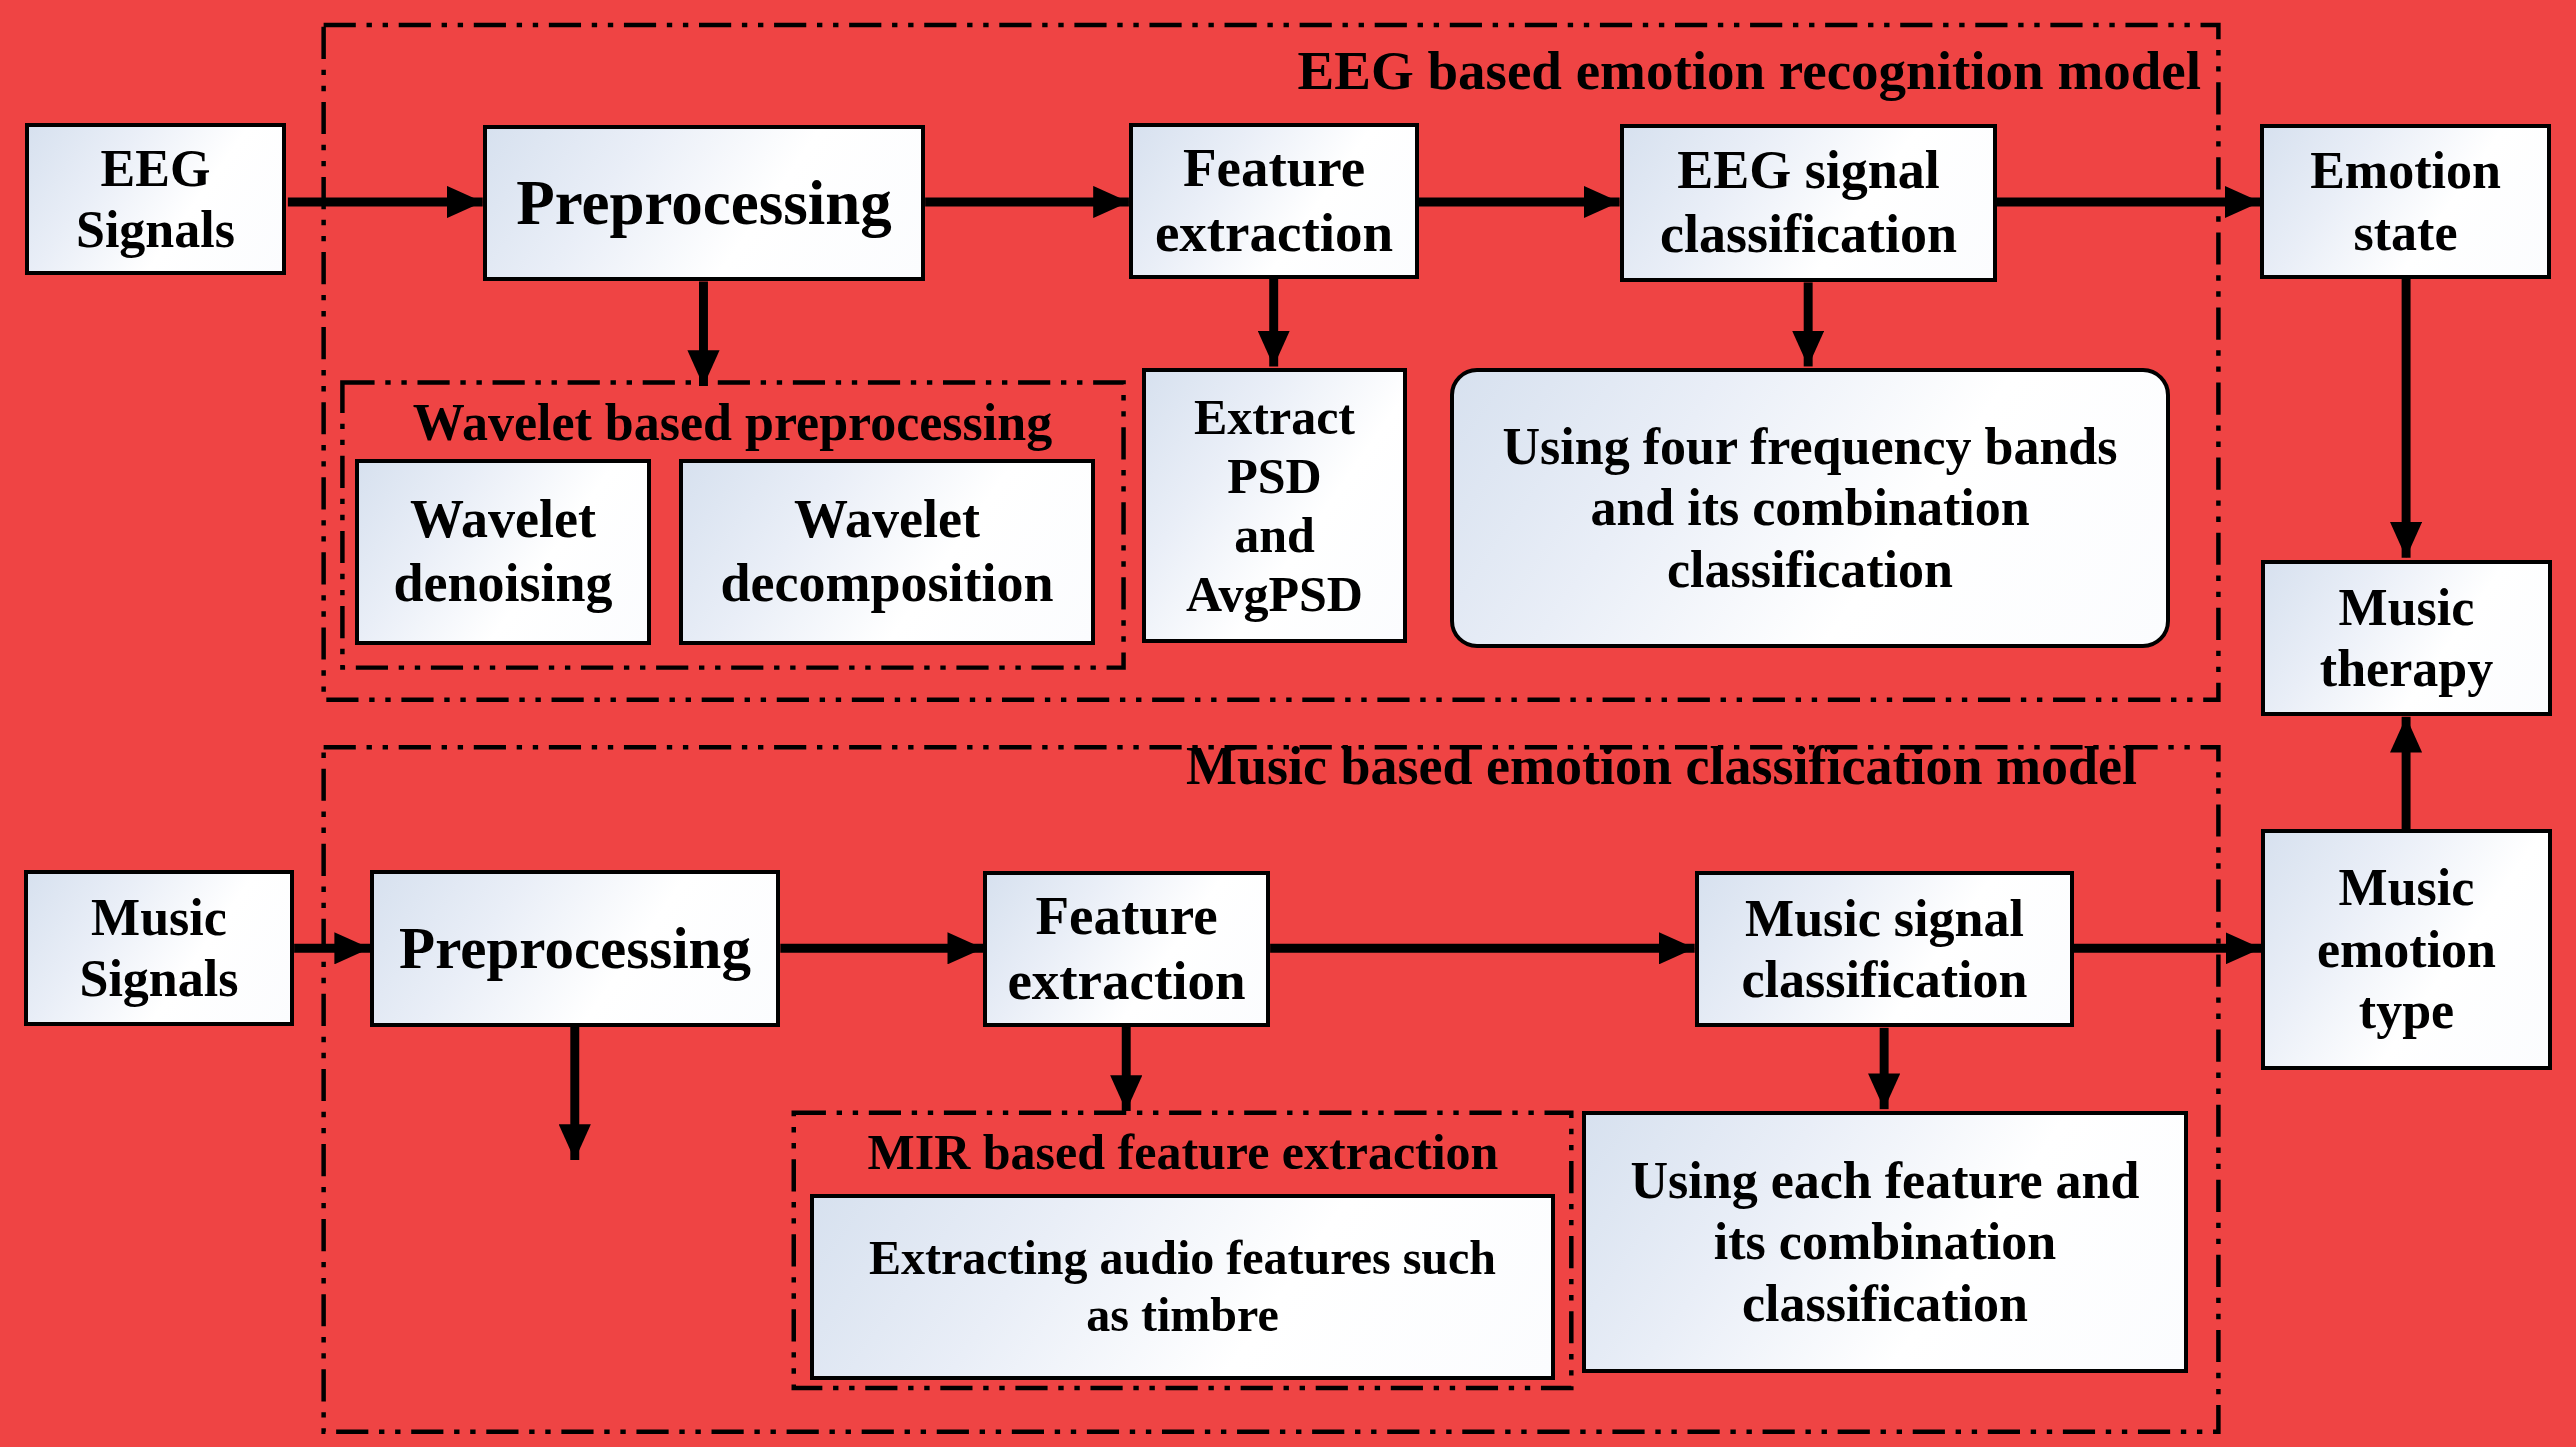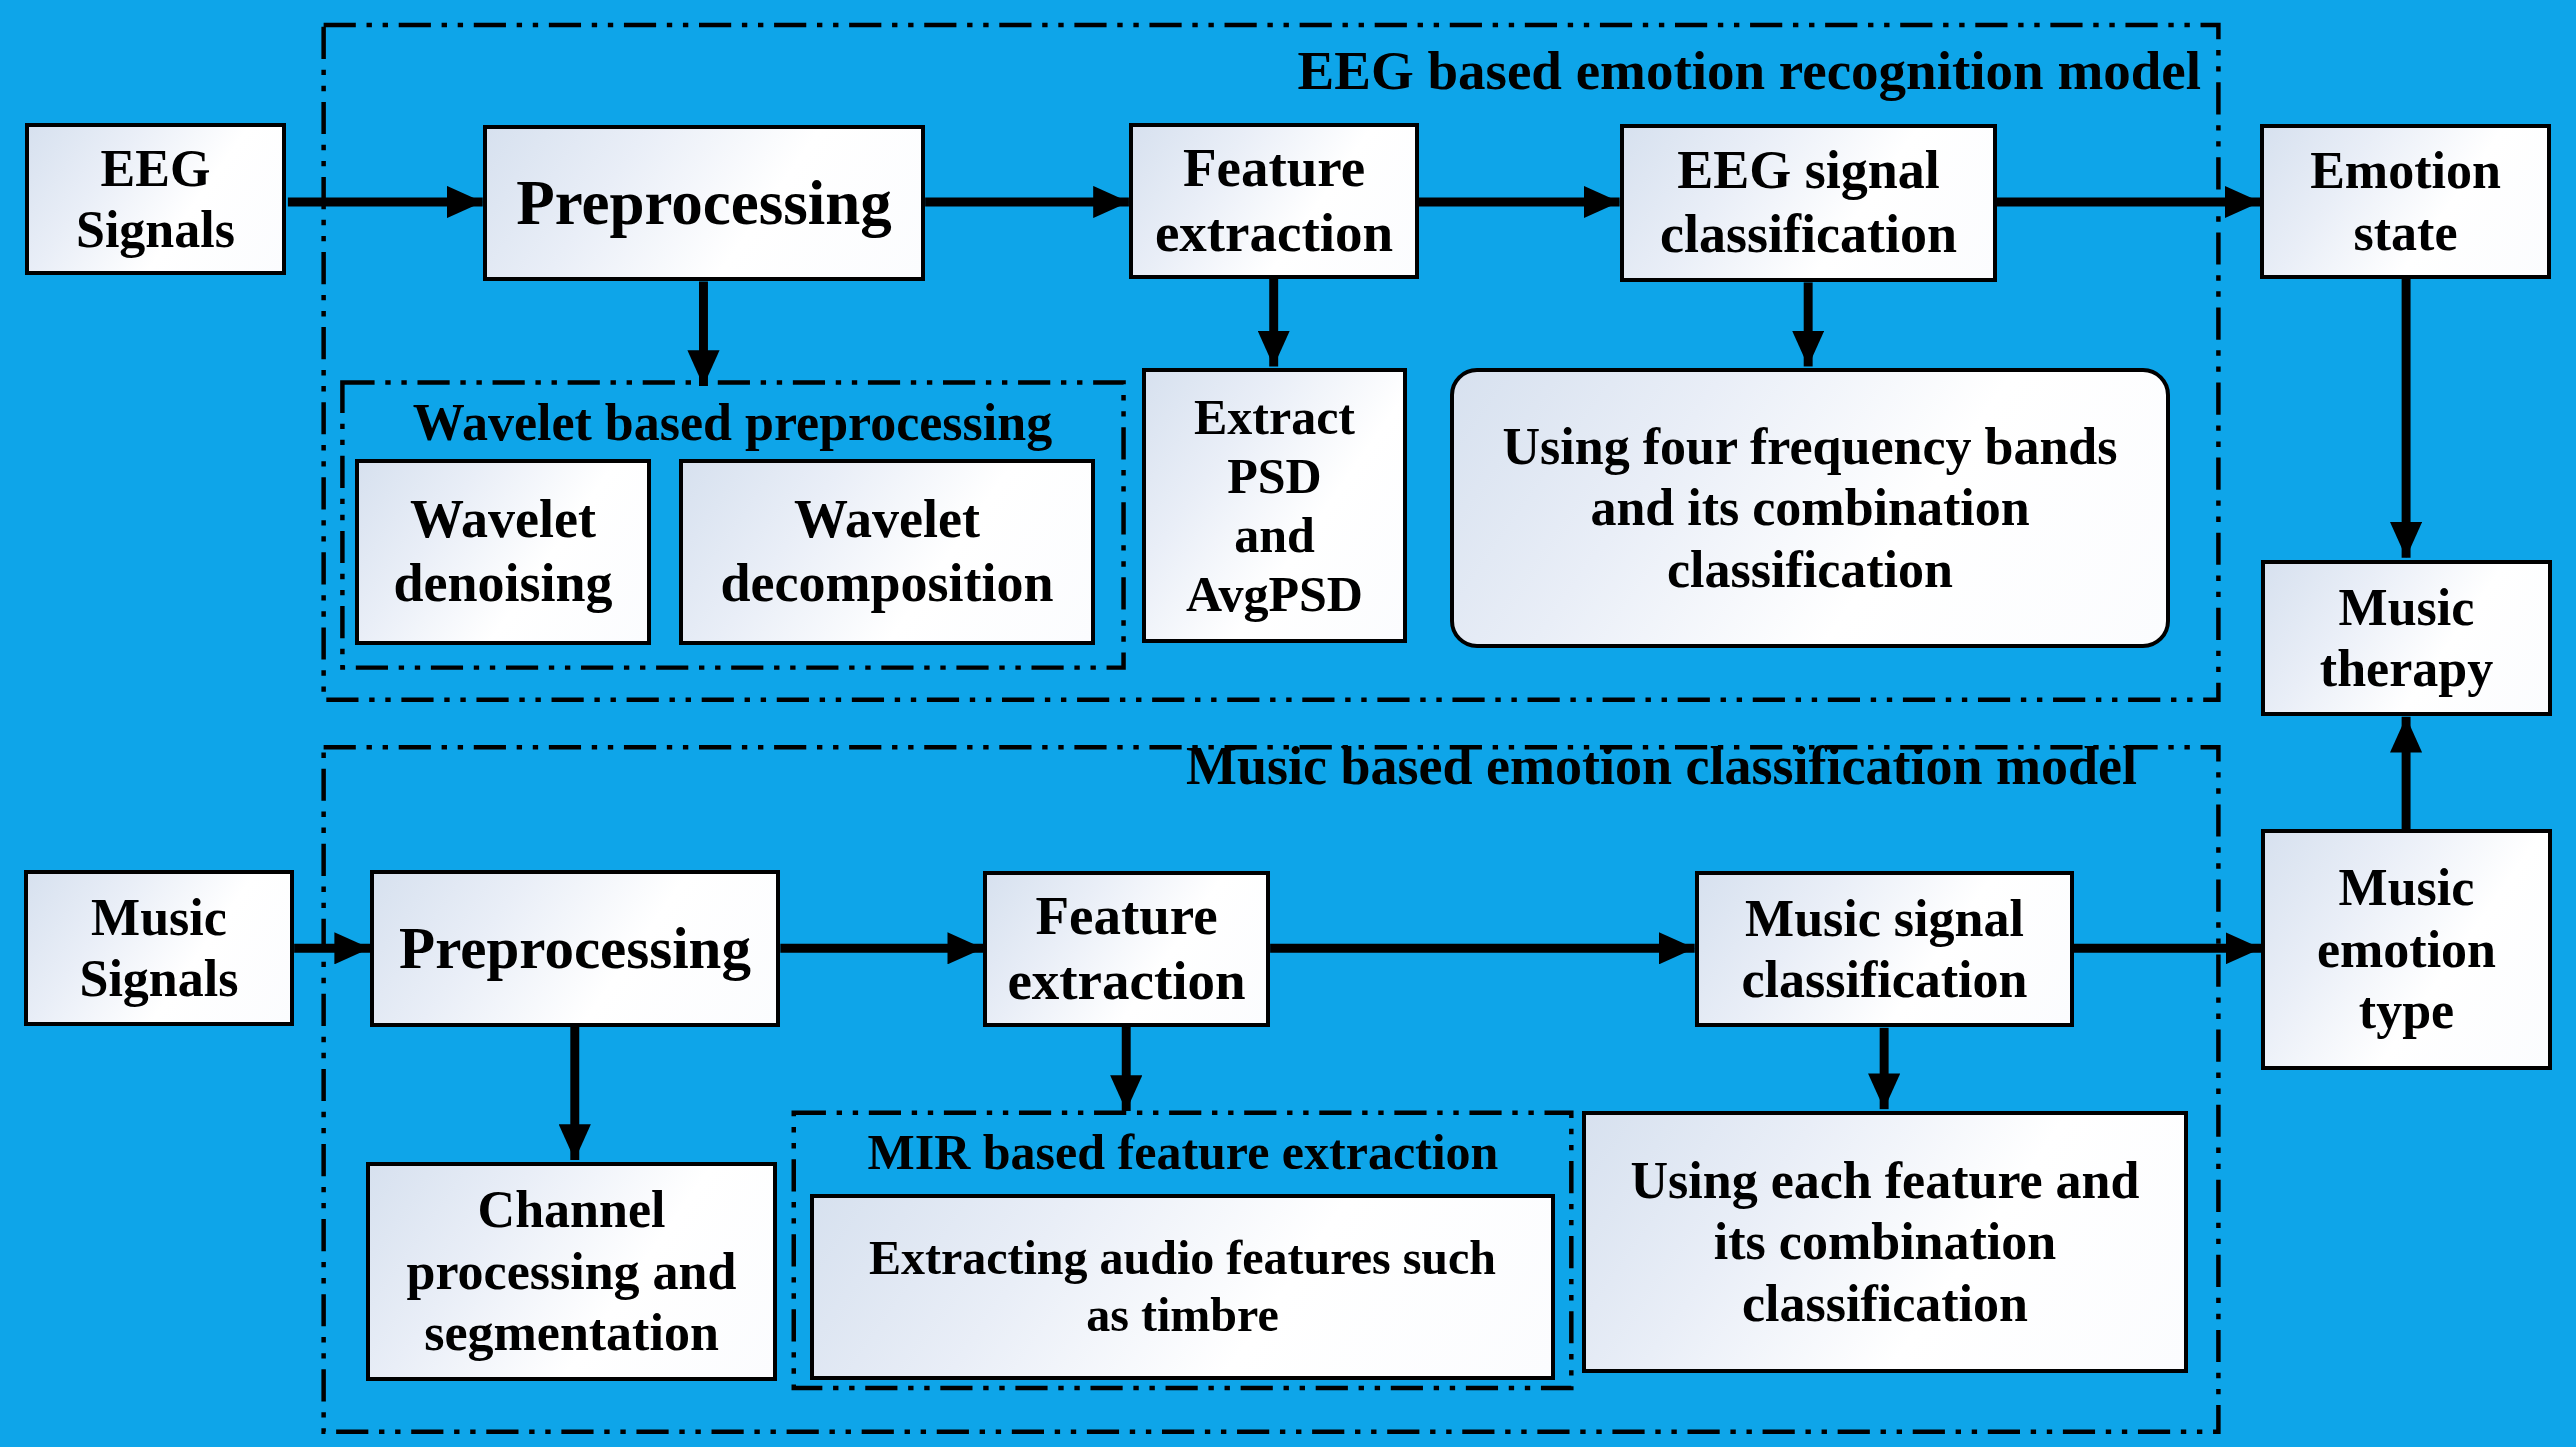--- a/index.html
+++ b/index.html
@@ -1,19 +1,19 @@
 <!DOCTYPE html>
 <html style="font-size:14.3px"><head>
 <meta charset="utf-8">
 <style>
   html,body{margin:0;padding:0;background:#ffffff;}
   #canvas{
     position:relative;
     width:2576px;height:1447px;
-    background:#0ea5e9;
+    background:#ef4444;
     font-family:"Liberation Serif","DejaVu Serif",serif;
     color:#000;
     overflow:hidden;
   }
   .box{
     position:absolute;
     box-sizing:border-box;
     border:4.5px solid #000;
     background:linear-gradient(125deg,#d7e1ef 0%,#e9eef7 30%,#ffffff 62%,#fbfcfe 100%);
     display:flex;align-items:center;justify-content:center;
@@ -105,23 +105,20 @@
 type</div>
 
   <div class="box" style="left:24px;top:870px;width:270px;height:156px;font-size:52px;">Music
 Signals</div>
   <div class="box" style="left:370px;top:870px;width:410px;height:157px;font-size:59px;">Preprocessing</div>
   <div class="box" style="left:983px;top:871px;width:287px;height:156px;font-size:55px;">Feature
 extraction</div>
   <div class="box" style="left:1695px;top:871px;width:379px;height:156px;font-size:52px;">Music signal
 classification</div>
 
-  <div class="box" style="left:366px;top:1162px;width:411px;height:219px;font-size:52px;">Channel
-processing and
-segmentation</div>
   <div class="box" style="left:810px;top:1194px;width:745px;height:186px;font-size:48px;">Extracting audio features such
 as timbre</div>
   <div class="box" style="left:1582px;top:1111px;width:606px;height:262px;font-size:52px;">Using each feature and
 its combination
 classification</div>
 
 </div>
 
 
 </body></html>

